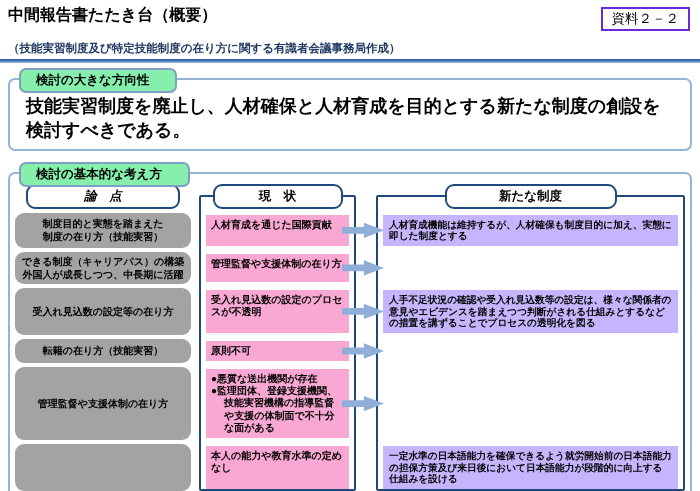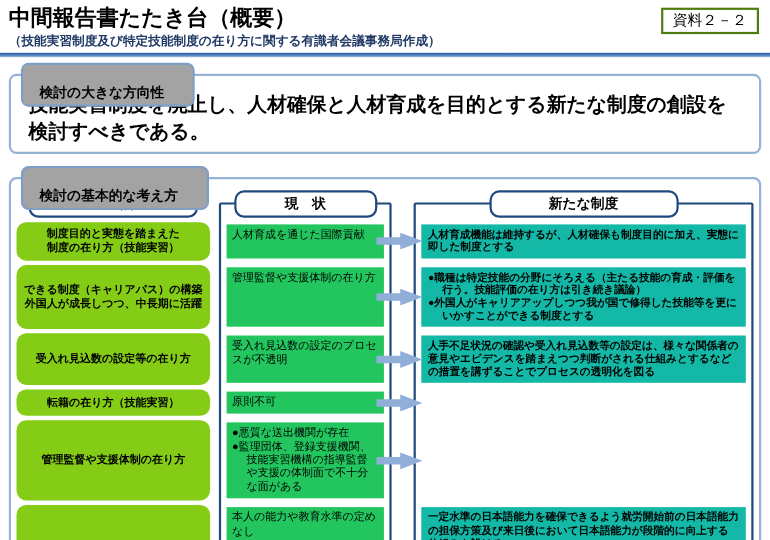--- a/index.html
+++ b/index.html
@@ -1,58 +1,58 @@
 <!DOCTYPE html>
 <html><head>
 <meta charset="utf-8">
 <style>
   html,body{margin:0;padding:0;}
   body{
     width:700px;height:491px;overflow:hidden;background:#ffffff;color:#000;
     font-family:"Liberation Sans","DejaVu Sans",sans-serif;
     box-sizing:border-box;padding:5px 8px;position:relative;
   }
-  .title{font-size:20px;font-weight:bold;line-height:1.2;font-family:Liberation Serif, serif;}
-  .subtitle{font-size:11.5px;font-weight:600;color:#1F3864;margin-top:1px;}
+  .title{font-size:16px;font-weight:bold;line-height:1.2;font-family:Liberation Serif, serif;}
+  .subtitle{font-size:11.5px;font-weight:600;color:#1F3864;margin-top:17px;}
   .docnum{
-    position:absolute;top:7px;right:10px;border:2px solid #4d7c0f;background:#fff;
+    position:absolute;top:7px;right:10px;border:2px solid #6d28d9;background:#fff;
     padding:2px 9px;font-size:13.5px;line-height:1.2;
   }
   .divider{height:4px;margin:3px -8px 0;background:linear-gradient(180deg,#2E5D9E 0%,#4F81BD 55%,#A8C2E0 100%);}
 
   .section{position:relative;border:2px solid #95B3D7;border-radius:7px;background:#fff;}
   .sec1{margin-top:15px;}
   .sec2{margin-top:21px;}
   .tab{
-    position:absolute;top:-12px;left:9px;background:#a3a3a3;border:2px solid #7F9FC6;
-    border-radius:7px;padding:19px 26px 4px 15px;font-size:12.5px;font-weight:bold;line-height:1;z-index:6;
+    position:absolute;top:-12px;left:9px;background:#86efac;border:2px solid #7F9FC6;
+    border-radius:7px;padding:4px 26px 4px 15px;font-size:12.5px;font-weight:bold;line-height:1;z-index:6;
   }
   .sec1-body{padding:14px 16px 7px;font-size:18px;font-weight:bold;}
 
   .matrix{display:grid;grid-template-columns:176px 8px 157px 20px 1fr;row-gap:4px;padding:8px 5px 6px;position:relative;}
   .pill{
     grid-row:1;justify-self:center;align-self:start;z-index:4;background:#fff;
     border:2px solid #1F497D;border-radius:9px;padding:4px 0;margin-top:2px;
     font-size:12.5px;font-weight:bold;line-height:1;text-align:center;
   }
   .pill-topic{grid-column:1;width:150px;font-style:italic;}
   .pill-current{grid-column:3;width:126px;}
   .pill-new{grid-column:5;width:168px;}
 
   .frame{border:2px solid #1F497D;border-radius:2px;background:#fff;margin-top:13px;grid-row:1/8;z-index:0;}
   .frame-current{grid-column:3;}
   .frame-new{grid-column:5;}
 
   .tcell{
-    grid-column:1;z-index:1;background:#84cc16;border-radius:9px;
+    grid-column:1;z-index:1;background:#a3a3a3;border-radius:9px;
     display:flex;flex-direction:column;justify-content:center;align-items:center;
     text-align:center;font-size:10px;font-weight:bold;line-height:1.3;padding:3px 4px;
   }
-  .ccell{grid-column:3;z-index:1;background:#22c55e;margin:2px 7px;padding:4px 5px;font-size:10px;font-weight:400;line-height:1.22;}
-  .ncell{grid-column:5;z-index:1;background:#14b8a6;margin:2px 7px;padding:4px 6px;font-size:9.7px;font-weight:600;line-height:1.2;}
+  .ccell{grid-column:3;z-index:1;background:#f9a8d4;margin:2px 7px;padding:4px 5px;font-size:10px;font-weight:700;line-height:1.22;}
+  .ncell{grid-column:5;z-index:1;background:#c4b5fd;margin:2px 7px;padding:4px 6px;font-size:9.7px;font-weight:600;line-height:1.2;}
   .gr2{grid-row:2}.gr3{grid-row:3}.gr4{grid-row:4}.gr5{grid-row:5}.gr6{grid-row:6}.gr7{grid-row:7}
   .acell{grid-column:4;z-index:3;align-self:center;justify-self:start;width:42px;height:17px;margin-left:-14px;}
   .arrow{width:100%;height:100%;background:#8FAFD9;clip-path:polygon(0 30%,52% 30%,52% 5%,100% 50%,52% 95%,52% 70%,0 70%);}
   .para{margin:0;}
   .para.b{padding-left:13px;text-indent:-13px;}
 </style>
 </head>
 <body>
 
 <div class="title">中間報告書たたき台（概要）</div>
@@ -94,24 +94,20 @@
     <div class="tcell gr3">
       <div class="para">できる制度（キャリアパス）の構築</div>
       <div class="para">外国人が成長しつつ、中長期に活躍</div>
     </div>
     <div class="ccell gr3">
       <div class="para">管理監督や支援体制の在り方</div>
     </div>
     <div class="acell gr3">
         <div class="arrow"></div>
       </div>
-    <div class="ncell gr3">
-      <div class="para b">●職種は特定技能の分野にそろえる（主たる技能の育成・評価を行う。技能評価の在り方は引き続き議論）</div>
-      <div class="para b">●外国人がキャリアアップしつつ我が国で修得した技能等を更にいかすことができる制度とする</div>
-    </div>
 
     <div class="tcell gr4">
       <div class="para">受入れ見込数の設定等の在り方</div>
     </div>
     <div class="ccell gr4">
       <div class="para">受入れ見込数の設定のプロセスが不透明</div>
     </div>
     <div class="acell gr4">
         <div class="arrow"></div>
       </div>

